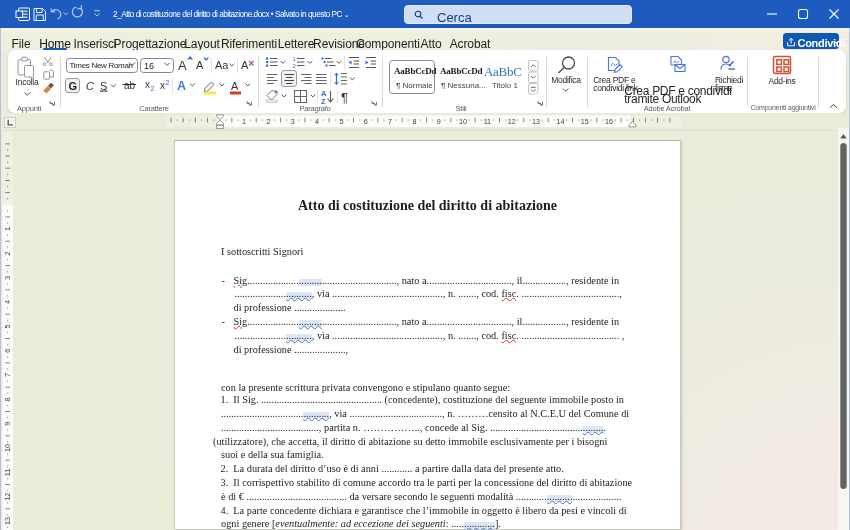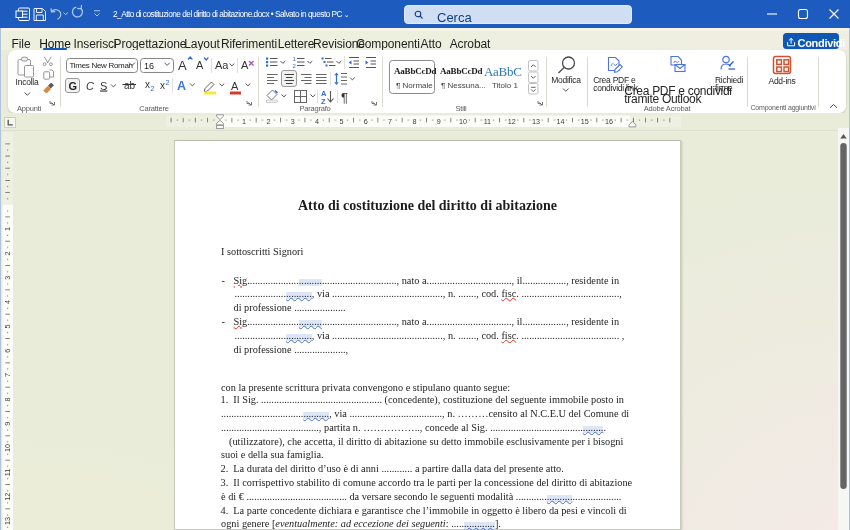--- a/index.html
+++ b/index.html
@@ -466,21 +466,21 @@
 <div class="dl" id="B1L1" style="left:233.5px;top:275.6px"><span id="B1L1_0" class="sqr">Sig</span><span id="B1L1_1">....................</span><span id="B1L1_2" class="sqb">.........</span><span id="B1L1_3">.............................</span><span id="B1L1_4">, nato a</span><span id="B1L1_5">.................................</span><span id="B1L1_6">, il</span><span id="B1L1_7">.................</span><span id="B1L1_8">, residente in</span></div>
 <div class="dl" id="B1L2" style="left:234.5px;top:289.4px"><span id="B1L2_0">....................</span><span id="B1L2_1" class="sqb">..........</span><span id="B1L2_2">, via </span><span id="B1L2_3">...........................................</span><span id="B1L2_4">, n. </span><span id="B1L2_5">.......</span><span id="B1L2_6">, cod. </span><span id="B1L2_7" class="sqr">fisc</span><span id="B1L2_8">. </span><span id="B1L2_9">......................................</span><span id="B1L2_10">,</span></div>
 <div class="dl" id="B1L3" style="left:233.5px;top:303.2px"><span id="B1L3_0">di professione </span><span id="B1L3_1">....................</span></div>
 <div class="dl" id="B2L1" style="left:233.5px;top:317.0px"><span id="B2L1_0" class="sqr">Sig</span><span id="B2L1_1">....................</span><span id="B2L1_2" class="sqb">.........</span><span id="B2L1_3">.............................</span><span id="B2L1_4">, nato a</span><span id="B2L1_5">.................................</span><span id="B2L1_6">, il</span><span id="B2L1_7">.................</span><span id="B2L1_8">, residente in</span></div>
 <div class="dl" id="B2L2" style="left:234.5px;top:330.8px"><span id="B2L2_0">....................</span><span id="B2L2_1" class="sqb">..........</span><span id="B2L2_2">, via </span><span id="B2L2_3">...........................................</span><span id="B2L2_4">, n. </span><span id="B2L2_5">.......</span><span id="B2L2_6">, cod. </span><span id="B2L2_7" class="sqr">fisc</span><span id="B2L2_8">. </span><span id="B2L2_9">......................................</span><span id="B2L2_10"> ,</span></div>
 <div class="dl" id="B2L3" style="left:233.5px;top:344.6px"><span id="B2L3_0">di professione </span><span id="B2L3_1">....................</span><span id="B2L3_2">,</span></div>
 <div class="dl" id="C" style="left:221.0px;top:383px"><span id="C_0">con la presente scrittura privata convengono e stipulano quanto segue:</span></div>
 <div class="dl" id="N1L1" style="left:233.3px;top:395.2px"><span id="N1L1_0">Il Sig. </span><span id="N1L1_1">...............................................</span><span id="N1L1_2"> (concedente), costituzione del seguente immobile posto in</span></div>
 <div class="dl" id="N1L2" style="left:221.0px;top:409.0px"><span id="N1L2_0">................................</span><span id="N1L2_1" class="sqb">..........</span><span id="N1L2_2">, via </span><span id="N1L2_3">....................................</span><span id="N1L2_4">, n. </span><span id="N1L2_5">………</span><span id="N1L2_6">censito al N.C.E.U del Comune di</span></div>
 <div class="dl" id="N1L3" style="left:221.0px;top:422.8px"><span id="N1L3_0">......................................</span><span id="N1L3_1">, partita n. </span><span id="N1L3_2">……………..</span><span id="N1L3_3">, concede al Sig. </span><span id="N1L3_4">....................................</span><span id="N1L3_5" class="sqb">........</span><span id="N1L3_6">.</span></div>
-<div class="dl" id="N1L4" style="left:229px;top:436.6px"><span id="N1L4_0">(utilizzatore), che accetta, il diritto di abitazione su detto immobile esclusivamente per i bisogni</span></div>
+<div class="dl" id="N1L4" style="left:213px;top:436.6px"><span id="N1L4_0">(utilizzatore), che accetta, il diritto di abitazione su detto immobile esclusivamente per i bisogni</span></div>
 <div class="dl" id="N1L5" style="left:221.0px;top:450.4px"><span id="N1L5_0">suoi e della sua famiglia.</span></div>
 <div class="dl" id="N2" style="left:233.3px;top:464.2px"><span id="N2_0">La durata del diritto d’uso è di anni </span><span id="N2_1">............</span><span id="N2_2"> a partire dalla data del presente atto.</span></div>
 <div class="dl" id="N3L1" style="left:233.3px;top:478.0px"><span id="N3L1_0">Il corrispettivo stabilito di comune accordo tra le parti per la concessione del diritto di abitazione</span></div>
 <div class="dl" id="N3L2" style="left:221.0px;top:491.8px"><span id="N3L2_0">è di € </span><span id="N3L2_1">.......................................</span><span id="N3L2_2"> da versare secondo le seguenti modalità </span><span id="N3L2_3">............</span><span id="N3L2_4" class="sqb">..........</span><span id="N3L2_5">...................</span></div>
 <div class="dl" id="N4L1" style="left:233.3px;top:505.6px"><span id="N4L1_0">La parte concedente dichiara e garantisce che l’immobile in oggetto è libero da pesi e vincoli di</span></div>
 <div class="dl" id="N4L2" style="left:221.0px;top:519.4px"><span id="N4L2_0">ogni genere [</span><span id="N4L2_1" style="font-style:italic">eventualmente: ad eccezione dei seguenti</span><span id="N4L2_2">: </span><span id="N4L2_3">.....</span><span id="N4L2_4" class="sqb">............</span><span id="N4L2_5">].</span></div>
 <div class="dl" style="left:221.5px;top:275.6px">-</div>
 <div class="dl" style="left:221.5px;top:317.0px">-</div>
 <div class="dl" style="left:220.6px;top:395.2px">1.</div>
 <div class="dl" style="left:220.6px;top:464.2px">2.</div>

